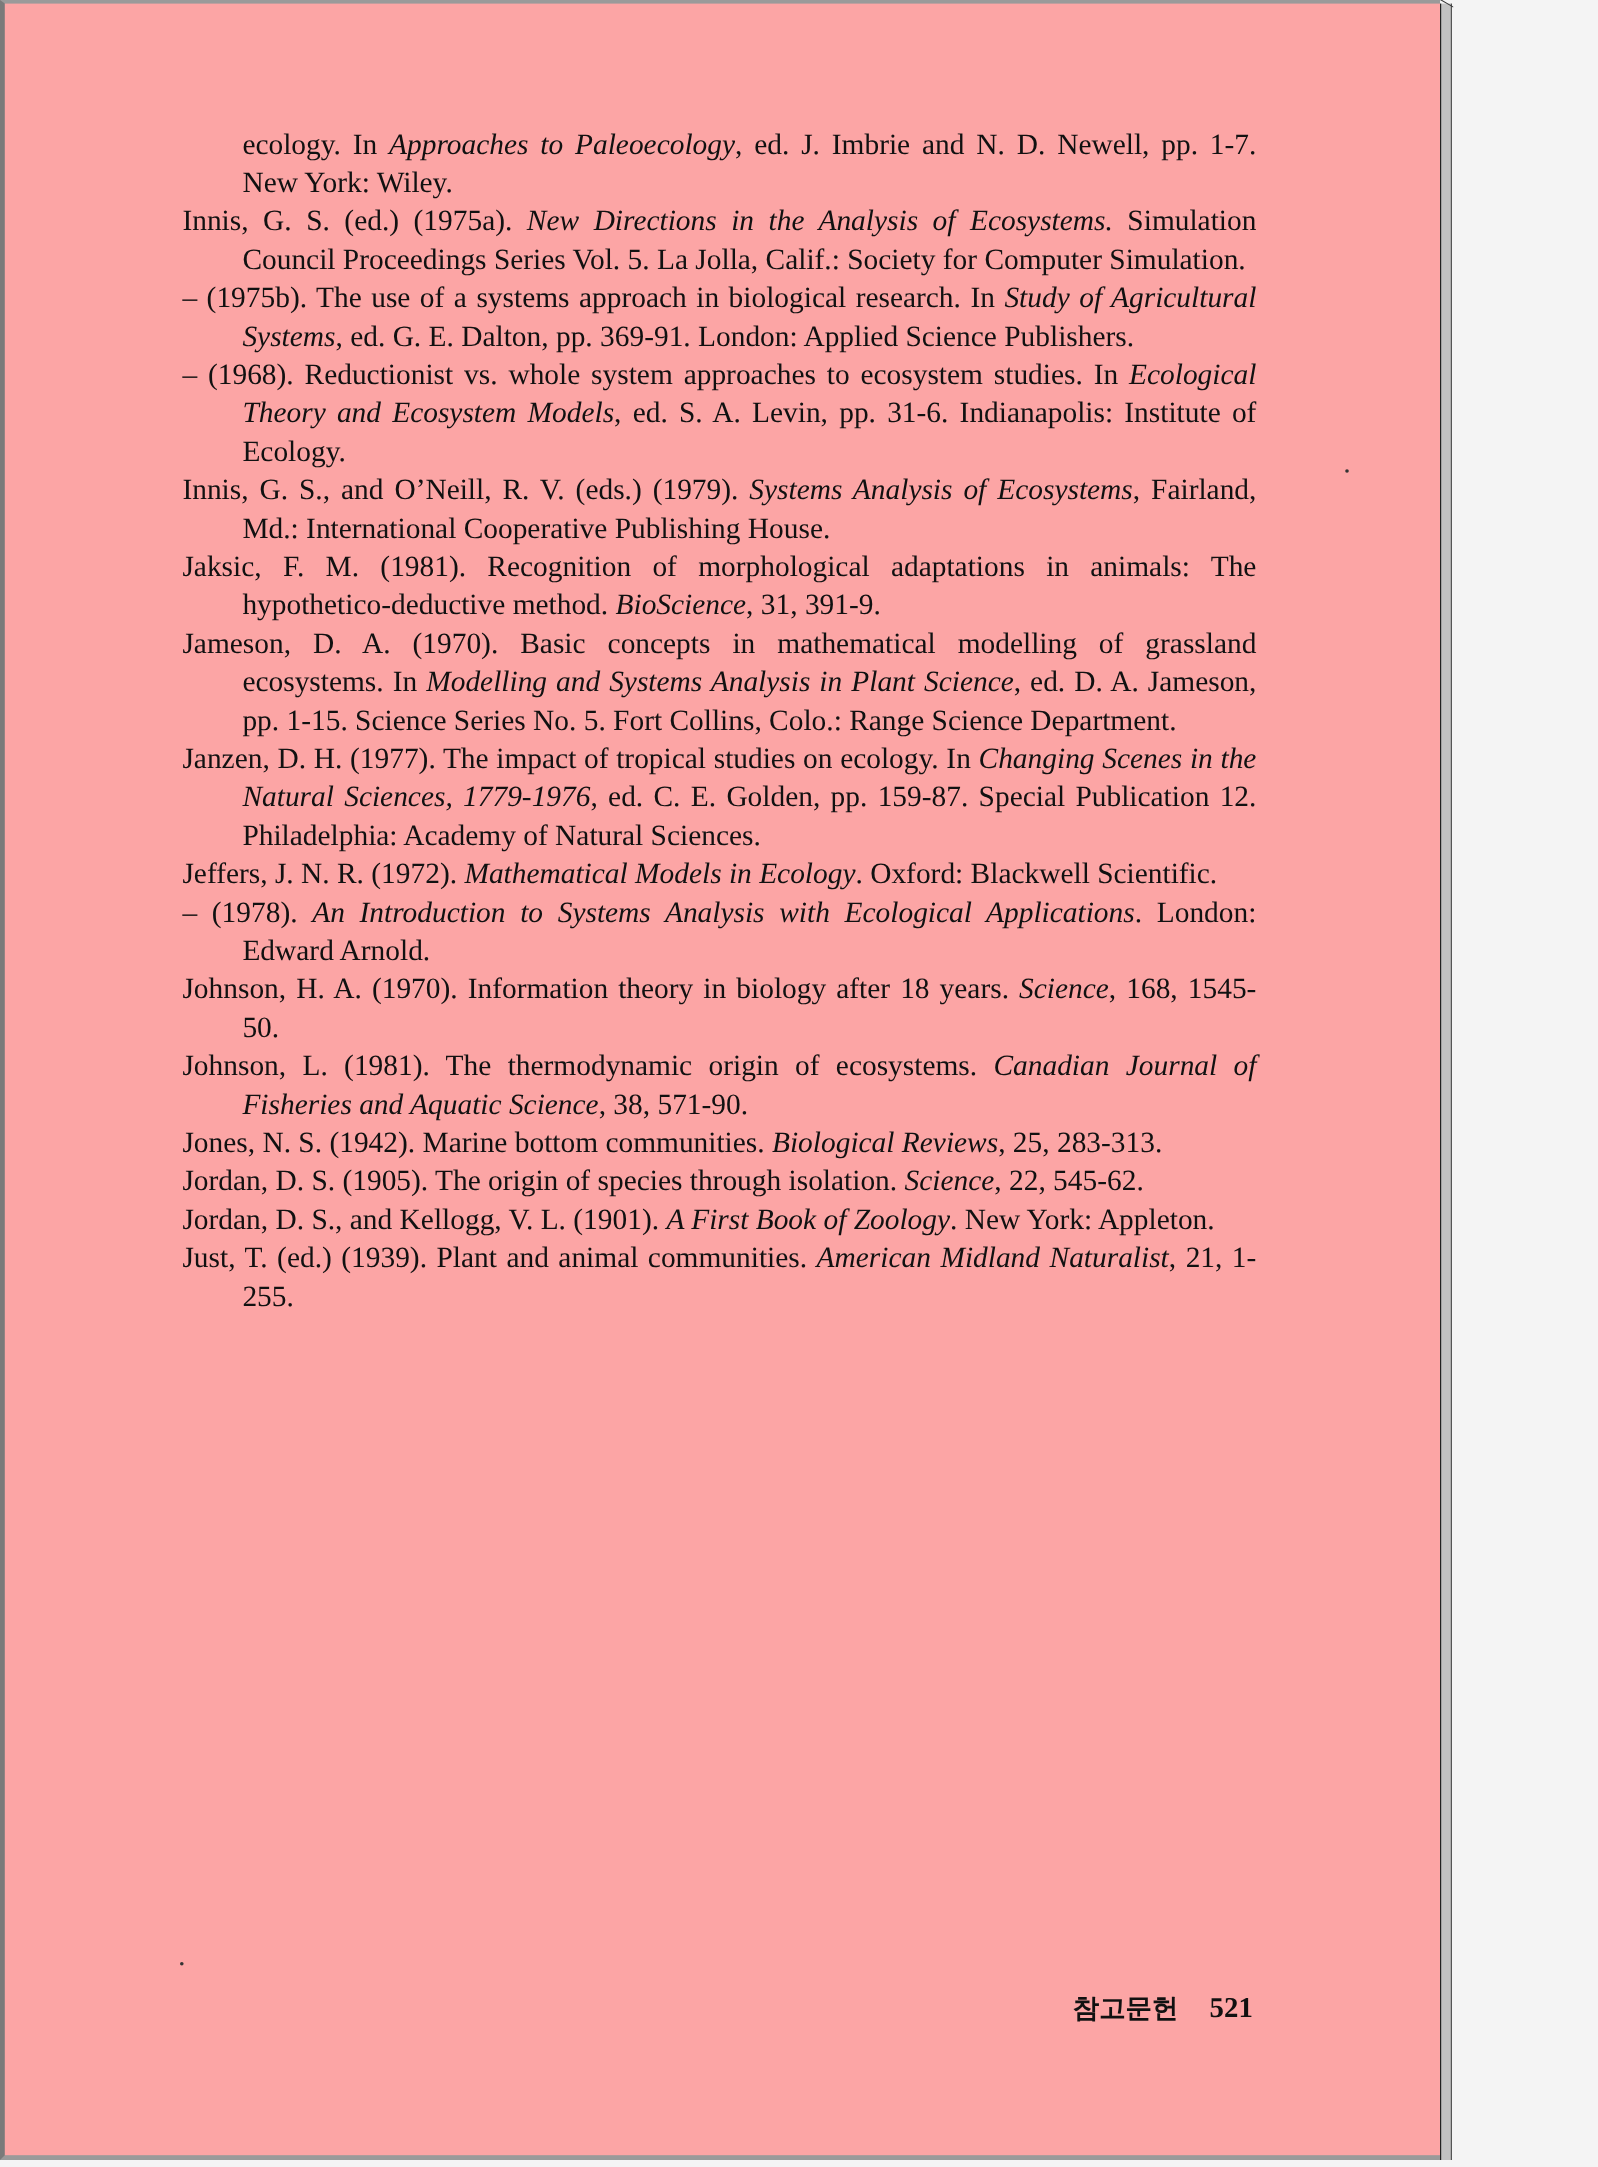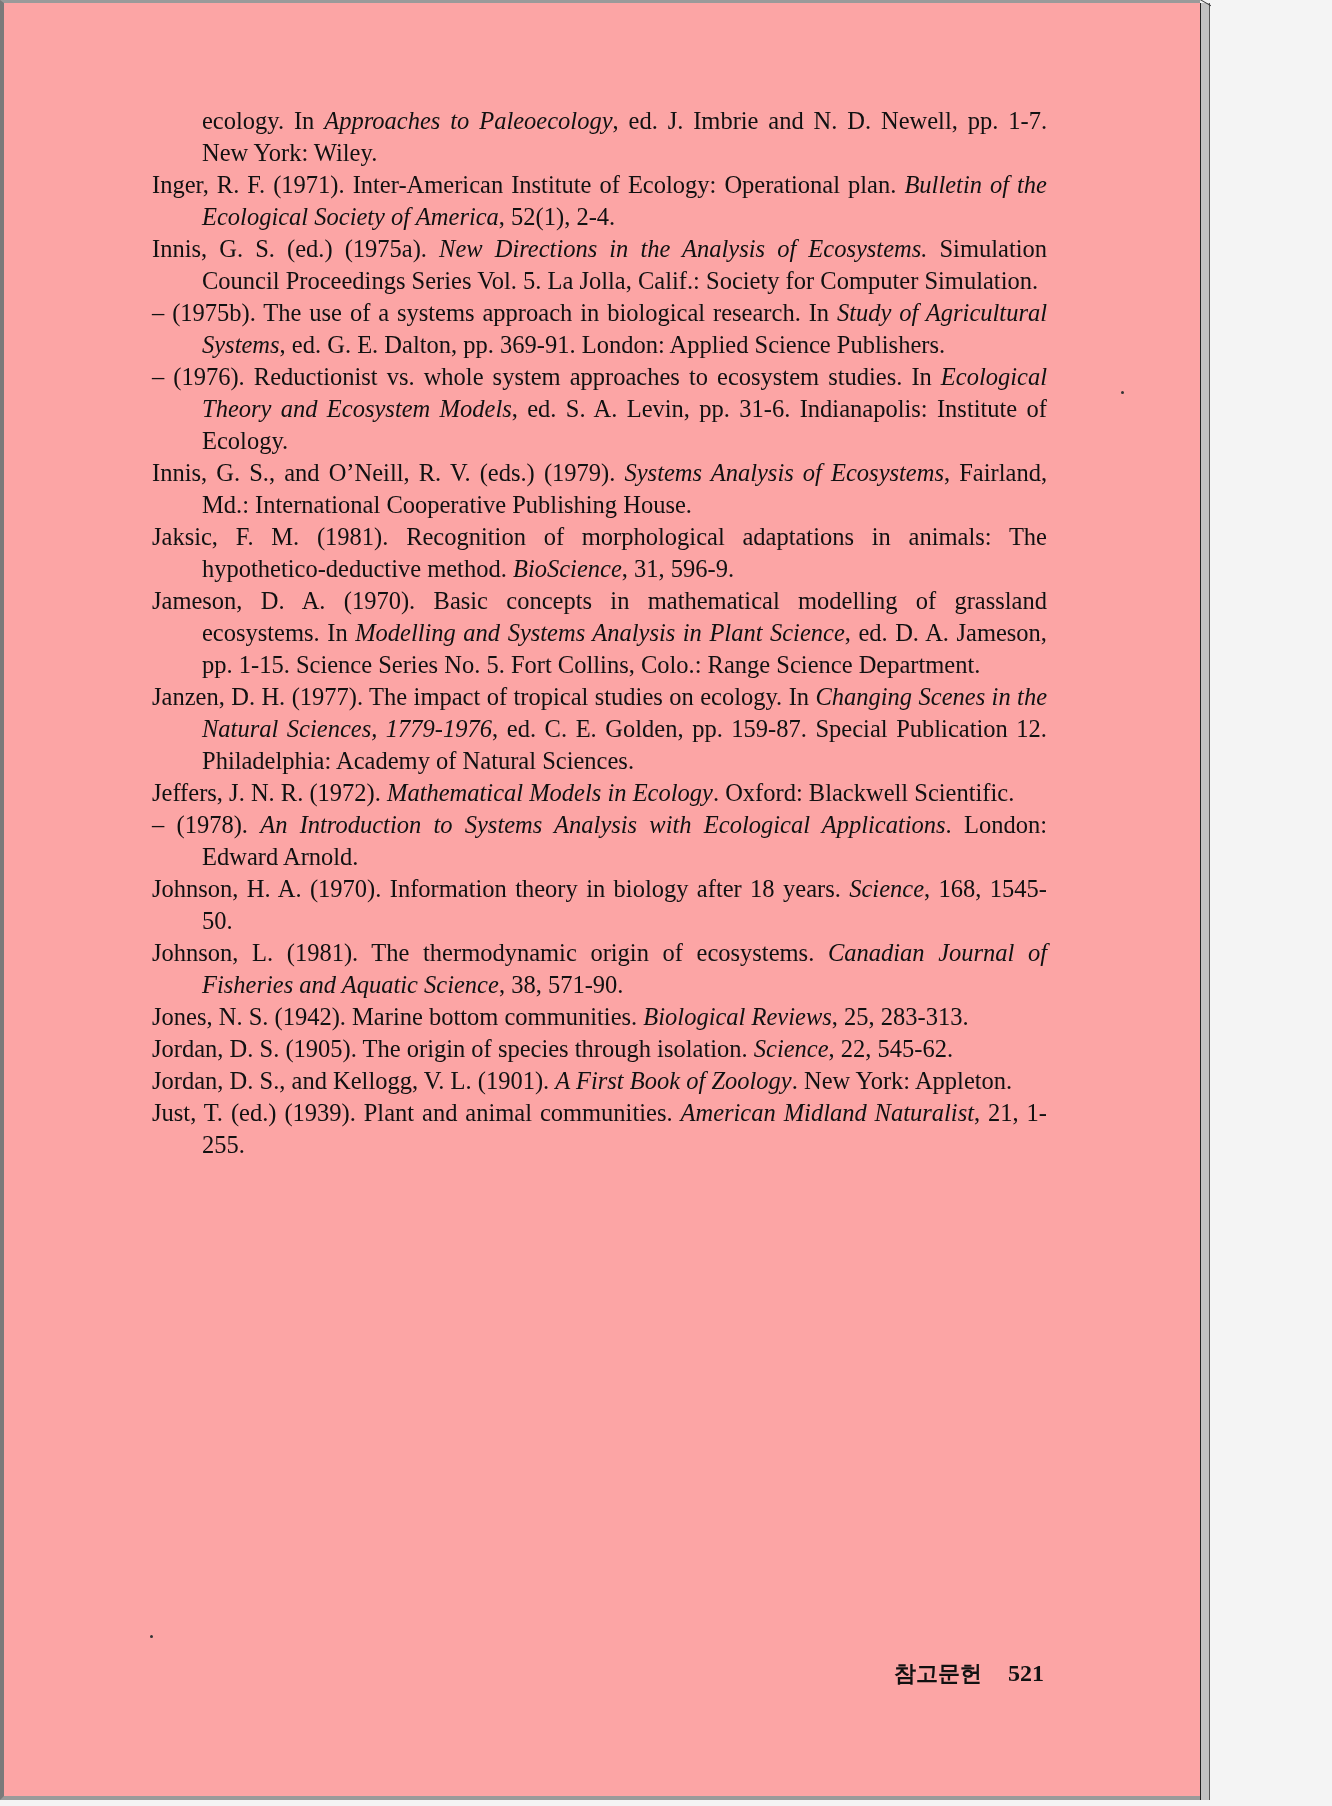--- a/index.html
+++ b/index.html
@@ -60,26 +60,25 @@
   }
   .footer .section { margin-right: 20px; font-family: Liberation Mono, monospace; font-size: 22px; }
   .speck { position: absolute; width: 3px; height: 3px; background: #333; border-radius: 50%; }
 </style>
 </head>
 <body>
 
 <div class="page">
   <div class="refs" id="ref-list">
       <p class="ref cont"><span>ecology. In </span><i>Approaches to Paleoecology</i><span>, ed. J. Imbrie and N. D. Newell, pp. 1-7. New York: Wiley.</span></p>
-      <p class="ref"><span>Inger, R. F. (1971). Inter-American Institute of Ecology: Operational plan. </span><i>Bulletin of the Ecological Society of America</i><span>, 52(1), 2-4.</span></p>
       <p class="ref"><span>Innis, G. S. (ed.) (1975a). </span><i>New Directions in the Analysis of Ecosystems.</i><span> Simulation Council Proceedings Series Vol. 5. La Jolla, Calif.: Society for Computer Simulation.</span></p>
       <p class="ref"><span>– (1975b). The use of a systems approach in biological research. In </span><i>Study of Agricultural Systems</i><span>, ed. G. E. Dalton, pp. 369-91. London: Applied Science Publishers.</span></p>
-      <p class="ref"><span>– (1976). Reductionist vs. whole system approaches to ecosystem studies. In </span><i>Ecological Theory and Ecosystem Models</i><span>, ed. S. A. Levin, pp. 31-6. Indianapolis: Institute of Ecology.</span></p>
+      <p class="ref"><span>– (1968). Reductionist vs. whole system approaches to ecosystem studies. In </span><i>Ecological Theory and Ecosystem Models</i><span>, ed. S. A. Levin, pp. 31-6. Indianapolis: Institute of Ecology.</span></p>
       <p class="ref"><span>Innis, G. S., and O’Neill, R. V. (eds.) (1979). </span><i>Systems Analysis of Ecosystems</i><span>, Fairland, Md.: International Cooperative Publishing House.</span></p>
-      <p class="ref"><span>Jaksic, F. M. (1981). Recognition of morphological adaptations in animals: The hypothetico-deductive method. </span><i>BioScience</i><span>, 31, 596-9.</span></p>
+      <p class="ref"><span>Jaksic, F. M. (1981). Recognition of morphological adaptations in animals: The hypothetico-deductive method. </span><i>BioScience</i><span>, 31, 391-9.</span></p>
       <p class="ref"><span>Jameson, D. A. (1970). Basic concepts in mathematical modelling of grassland ecosystems. In </span><i>Modelling and Systems Analysis in Plant Science</i><span>, ed. D. A. Jameson, pp. 1-15. Science Series No. 5. Fort Collins, Colo.: Range Science Department.</span></p>
       <p class="ref"><span>Janzen, D. H. (1977). The impact of tropical studies on ecology. In </span><i>Changing Scenes in the Natural Sciences, 1779-1976</i><span>, ed. C. E. Golden, pp. 159-87. Special Publication 12. Philadelphia: Academy of Natural Sciences.</span></p>
       <p class="ref"><span>Jeffers, J. N. R. (1972). </span><i>Mathematical Models in Ecology</i><span>. Oxford: Blackwell Scientific.</span></p>
       <p class="ref"><span>– (1978). </span><i>An Introduction to Systems Analysis with Ecological Applications</i><span>. London: Edward Arnold.</span></p>
       <p class="ref"><span>Johnson, H. A. (1970). Information theory in biology after 18 years. </span><i>Science</i><span>, 168, 1545-50.</span></p>
       <p class="ref"><span>Johnson, L. (1981). The thermodynamic origin of ecosystems. </span><i>Canadian Journal of Fisheries and Aquatic Science</i><span>, 38, 571-90.</span></p>
       <p class="ref"><span>Jones, N. S. (1942). Marine bottom communities. </span><i>Biological Reviews</i><span>, 25, 283-313.</span></p>
       <p class="ref"><span>Jordan, D. S. (1905). The origin of species through isolation. </span><i>Science</i><span>, 22, 545-62.</span></p>
       <p class="ref"><span>Jordan, D. S., and Kellogg, V. L. (1901). </span><i>A First Book of Zoology</i><span>. New York: Appleton.</span></p>
       <p class="ref"><span>Just, T. (ed.) (1939). Plant and animal communities. </span><i>American Midland Naturalist</i><span>, 21, 1-255.</span></p>

